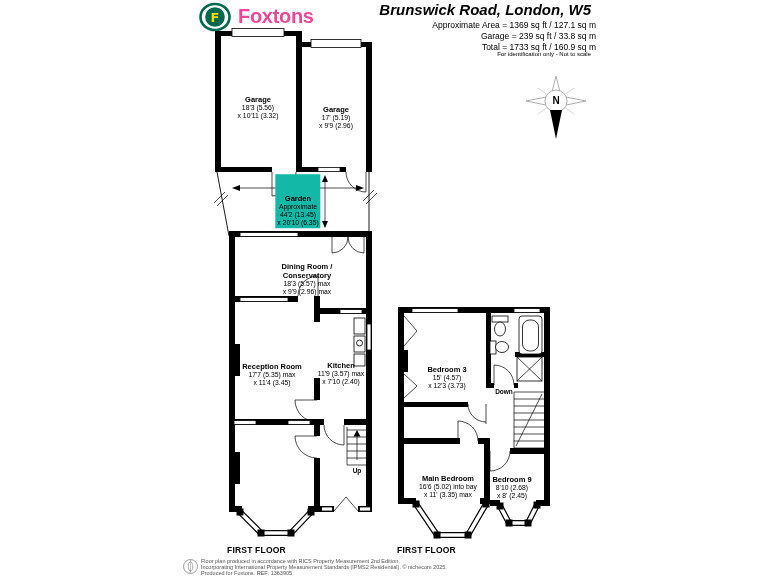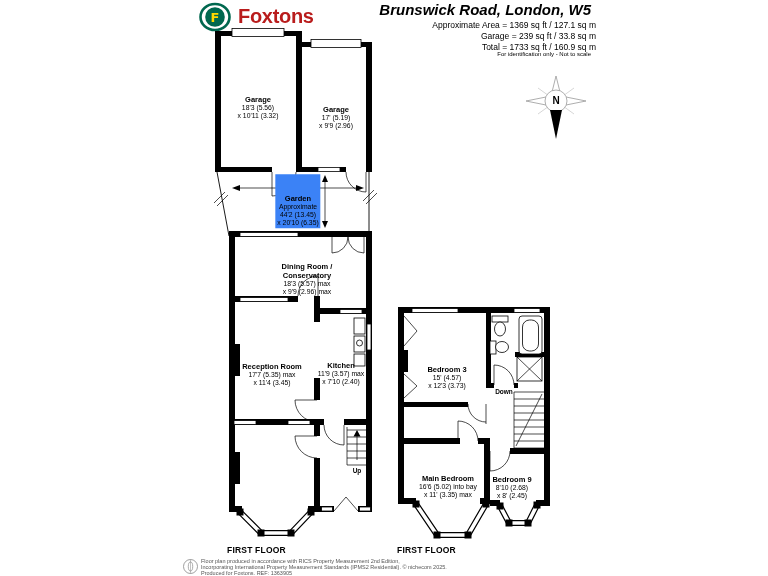--- a/index.html
+++ b/index.html
@@ -11,28 +11,28 @@
   .win{fill:#fff;stroke:#000;stroke-width:.8;}
   .ln{stroke:#000;stroke-width:.9;fill:none;}
   .thin{stroke:#000;stroke-width:.7;fill:none;}
   .fix{fill:#fff;stroke:#000;stroke-width:.8;}
   .bayB{fill:none;stroke:#000;stroke-width:6;}
   .bayW{fill:none;stroke:#fff;stroke-width:3.6;}
   .post{fill:#000;}
   .arr{fill:#000;}
   
   .abs{position:absolute;}
-  .brand{left:238px;top:5px;font-size:20px;font-weight:bold;color:#b91c1c;letter-spacing:-.3px;}
+  .brand{left:238px;top:5px;font-size:20px;font-weight:bold;color:#ec4899;letter-spacing:-.3px;}
   .title{right:177px;top:1px;width:320px;text-align:right;font-size:15px;font-weight:bold;font-style:italic;}
   .arealines{right:172px;top:20px;width:320px;text-align:right;font-size:8.5px;line-height:11px;white-space:pre-line;}
   .note{right:177px;top:51px;width:320px;text-align:right;font-size:6px;}
   .room-label{position:absolute;transform:translate(-50%,-50%);text-align:center;white-space:pre-line;line-height:1.22;}
   .room-label .rname{display:block;font-weight:bold;font-size:7.5px;}
   .room-label .rdims{display:block;font-size:6.8px;}
-  .room-label.bg{background:#3b82f6;padding:0 2px;}
+  .room-label.bg{background:#14b8a6;padding:0 2px;}
   .stair-label{position:absolute;transform:translate(-50%,-50%);font-size:6.5px;font-weight:bold;}
   .floor-label{position:absolute;font-size:8.5px;font-weight:bold;letter-spacing:.2px;}
   .north{position:absolute;transform:translate(-50%,-50%);font-size:10px;font-weight:bold;}
   .footer-text{position:absolute;left:201px;top:558px;font-size:5.5px;line-height:6px;color:#555;white-space:pre-line;width:420px;}
 </style>
 </head>
 <body>
 
 <div id="canvas">
 

